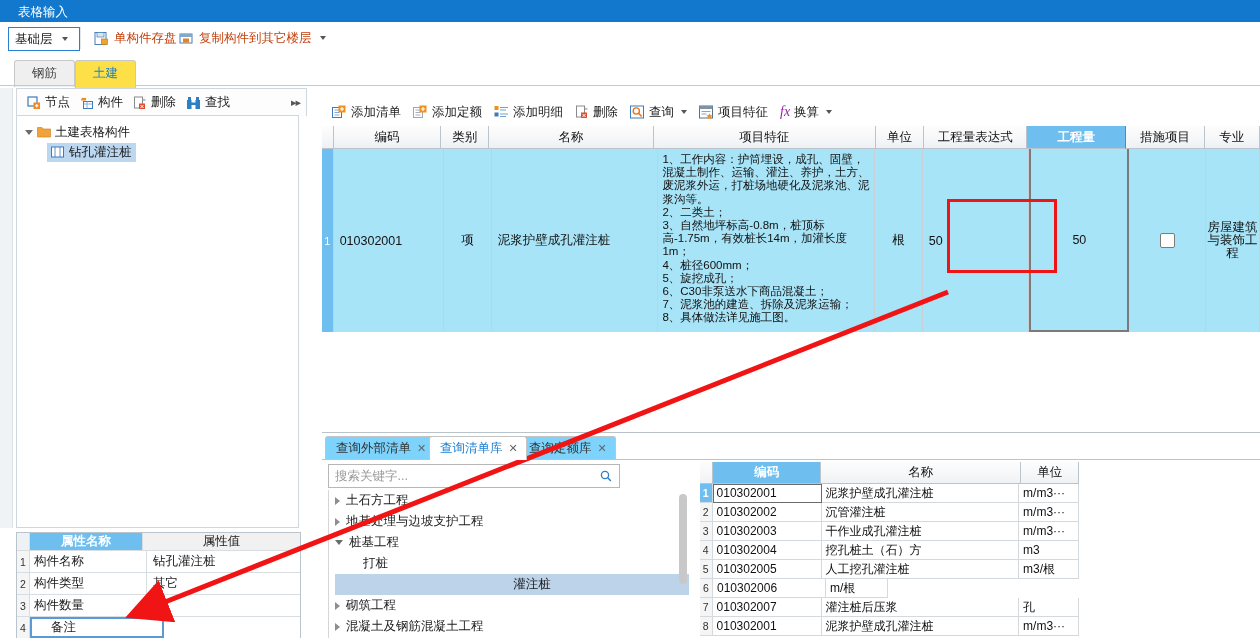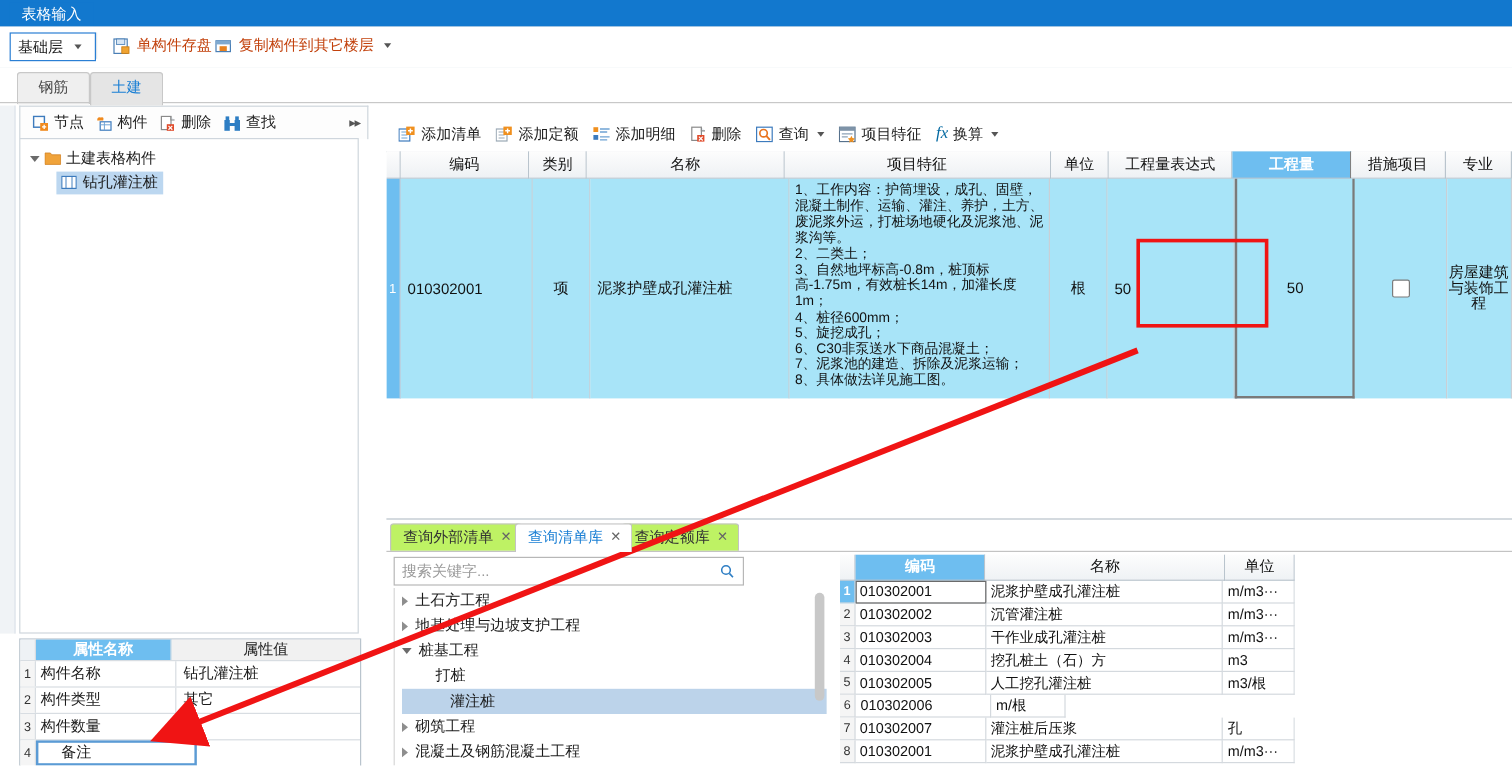--- a/index.html
+++ b/index.html
@@ -47,21 +47,21 @@
   }
 
   
   .maintabs{position:absolute;left:0;top:56px;width:1260px;height:30px;background:#ffffff;}
   .mtab{
     position:absolute;top:4px;height:26px;line-height:25px;
     padding:0 17px;font-size:12.5px;
     border:1px solid #c8c8c8;border-bottom:none;
     border-radius:3px 3px 0 0;background:#efefef;color:#444;
   }
-  .mtab.sel{background:#e5e5e5;color:#1a7fd4;border-color:#c8c8c8;z-index:3;height:27px;}
+  .mtab.sel{background:#fde047;color:#1a7fd4;border-color:#c8c8c8;z-index:3;height:27px;}
   .tabline{position:absolute;left:0;top:85px;width:1260px;height:1px;background:#c8c8c8;}
 
   
   .leftpanel{position:absolute;left:16px;top:88px;width:283px;height:440px;}
   .lp-toolbar{
     position:absolute;left:0;top:0;width:283px;height:27px;
     border:1px solid #cfd6dd;border-bottom:none;background:#fdfdfd;
     display:flex;align-items:center;padding-left:6px;gap:2px;
   }
   .lp-btn{display:flex;align-items:center;gap:4px;padding:2px 4px;font-size:12.5px;color:#222;}
@@ -122,35 +122,35 @@
     font-size:11.5px;line-height:13.2px;white-space:pre-line;padding:4px 2px 0 4px;
     align-self:flex-start;
   }
   .chk{width:13px;height:13px;border:1px solid #7b7b7b;background:#fff;border-radius:2px;}
   .prof{font-size:12.5px;line-height:13px;text-align:center;width:100%;}
 
   
   .btabs{position:absolute;left:322px;top:436px;width:938px;height:24px;}
   .btab{
     position:absolute;top:0;height:22px;line-height:21px;padding:0 8px 0 10px;
-    background:#bef264;border:1px solid #c3c3c3;border-bottom:none;border-radius:3px 3px 0 0;
+    background:#7dd3fc;border:1px solid #c3c3c3;border-bottom:none;border-radius:3px 3px 0 0;
     font-size:12.5px;color:#333;display:flex;align-items:center;gap:6px;
   }
   .btab.sel{background:#ffffff;color:#1a7fd4;height:23px;z-index:3;}
   .btab .x{color:#666;font-size:11px;}
   .bline{position:absolute;left:322px;top:459px;width:938px;height:1px;background:#c3c3c3;}
 
   .searchwrap{position:absolute;left:328px;top:464px;width:290px;height:22px;
     border:1px solid #b7b7b7;background:#ffffff;display:flex;align-items:center;}
   .searchwrap .ph{flex:1;padding-left:6px;font-size:12.5px;color:#9a9a9a;}
   .treebox{position:absolute;left:328px;top:490px;width:360px;height:148px;
     border-left:1px solid #d6d6d6;background:#ffffff;overflow:hidden;}
   .ttn{display:flex;align-items:center;height:21px;font-size:12.5px;gap:6px;padding-left:6px;}
   .ttn.lvl2{padding-left:34px;}
-  .ttn .hl{background:#bcd3ea;display:block;width:330px;height:21px;line-height:21px;padding-left:40px;margin-left:-28px;}
+  .ttn .hl{background:#bcd3ea;display:block;width:330px;height:21px;line-height:21px;padding-left:40px;margin-left:-28px;text-align:center;}
   .tsb{position:absolute;right:2px;top:4px;width:8px;height:90px;background:#c8c8c8;border-radius:4px;}
 
   
   .bgrid{position:absolute;left:700px;top:462px;width:379px;height:176px;overflow:hidden;background:#fff;}
   .bg-hdr{display:flex;height:22px;}
   .bg-hc{border-right:1px solid #b9c4cd;border-bottom:1px solid #b9c4cd;
     background:linear-gradient(#fdfdfd,#eff2f5);display:flex;align-items:center;justify-content:center;
     font-size:12.5px;color:#111;}
   .bg-hc.active{background:#6ebef0;color:#fff;font-weight:bold;}
   .bg-row{display:flex;height:19px;}
@@ -355,21 +355,21 @@
     <div class="rbtn">
       <svg width="15" height="14" viewBox="0 0 15 14">
         <rect x="0.5" y="1" width="13" height="12" fill="#fff" stroke="#56718c"></rect>
         <rect x="0.5" y="1" width="13" height="3" fill="#7e93a8"></rect>
         <path d="M2.5 6.5h9M2.5 9h5" stroke="#8fa3b6" stroke-width="1"></path>
         <path d="M10.5 8.2l.9 1.9 2.1.3-1.5 1.5.4 2.1-1.9-1-1.9 1 .4-2.1L7.5 10.4l2.1-.3z" fill="#f0901e"></path>
       </svg>
       <span>项目特征</span>
     </div>
     <div class="rbtn">
-      <span style="font-style:italic;color:#0369a1;font-size:14px;font-family:'Liberation Serif',serif;">fx</span>
+      <span style="font-style:italic;color:#a21caf;font-size:14px;font-family:'Liberation Serif',serif;">fx</span>
       <span>换算</span>
       <span class="caret"></span>
     </div>
   </div>
 
   <div class="maingrid">
     <div class="mg-hdr">
       <div class="mg-hc corner" style="width:11px;"></div>
       <div class="mg-hc" style="width:107px;">编码</div>
       <div class="mg-hc" style="width:48px;">类别</div>

